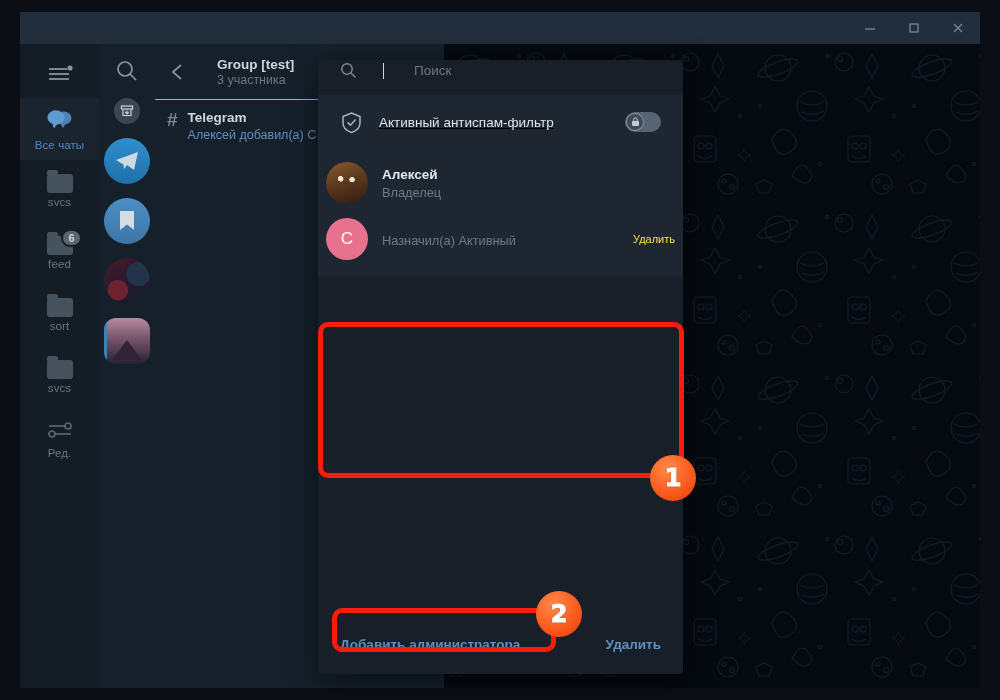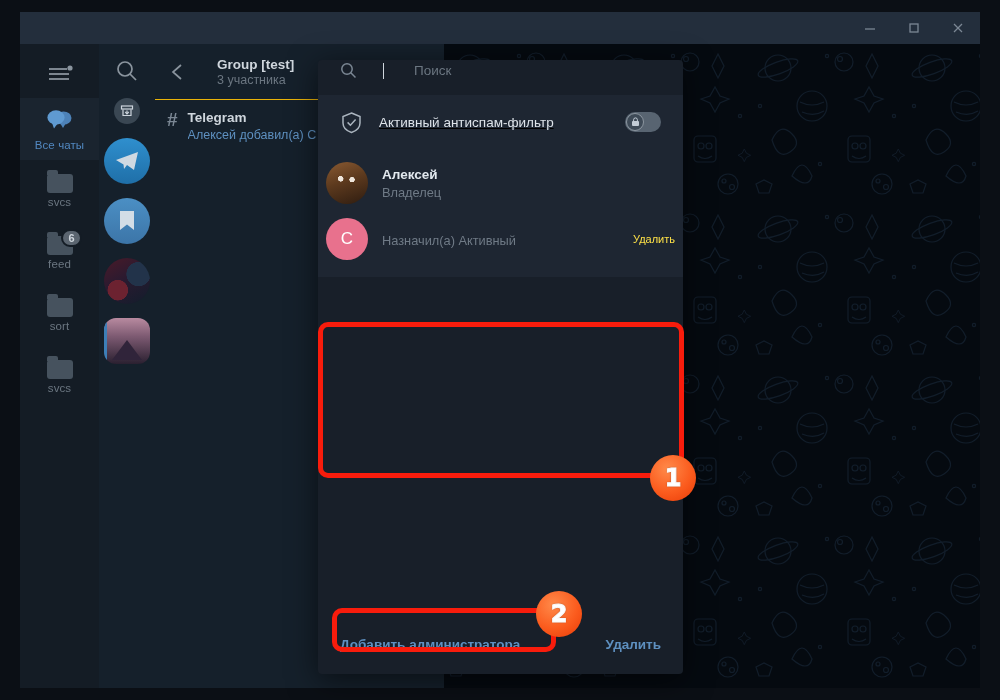--- a/index.html
+++ b/index.html
@@ -347,20 +347,31 @@
         <div class="rail-label">sort</div>
       </div>
 
       <div class="rail-item">
         <div class="rail-icon">
             <div class="folder-glyph"></div>
           </div>
         <div class="rail-label">svcs</div>
       </div>
 
+      <div class="rail-item">
+        <div class="rail-icon">
+          <svg width="28" height="20" viewBox="0 0 28 20">
+            <line x1="3" y1="6" x2="20" y2="6" stroke="#5b6570" stroke-width="1.7"></line>
+            <circle cx="22" cy="6" r="3" fill="none" stroke="#5b6570" stroke-width="1.7"></circle>
+            <line x1="9" y1="14" x2="25" y2="14" stroke="#5b6570" stroke-width="1.7"></line>
+            <circle cx="6" cy="14" r="3" fill="none" stroke="#5b6570" stroke-width="1.7"></circle>
+          </svg>
+        </div>
+        <div class="rail-label">Ред.</div>
+      </div>
     </div>
 
     <div class="chatlist">
       <div class="cl-search">
         <svg width="26" height="26" viewBox="0 0 26 26">
           <circle cx="11" cy="11" r="7" fill="none" stroke="currentColor" stroke-width="1.7"></circle>
           <line x1="16" y1="16" x2="22" y2="22" stroke="currentColor" stroke-width="1.7"></line>
         </svg>
       </div>
       <div class="cl-archive">

